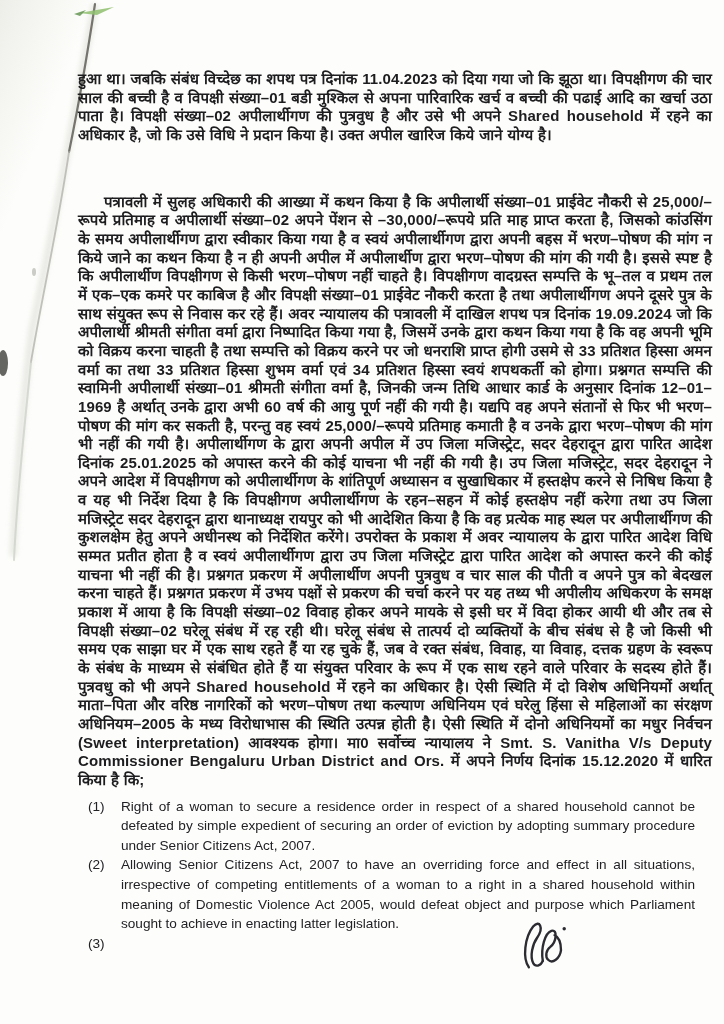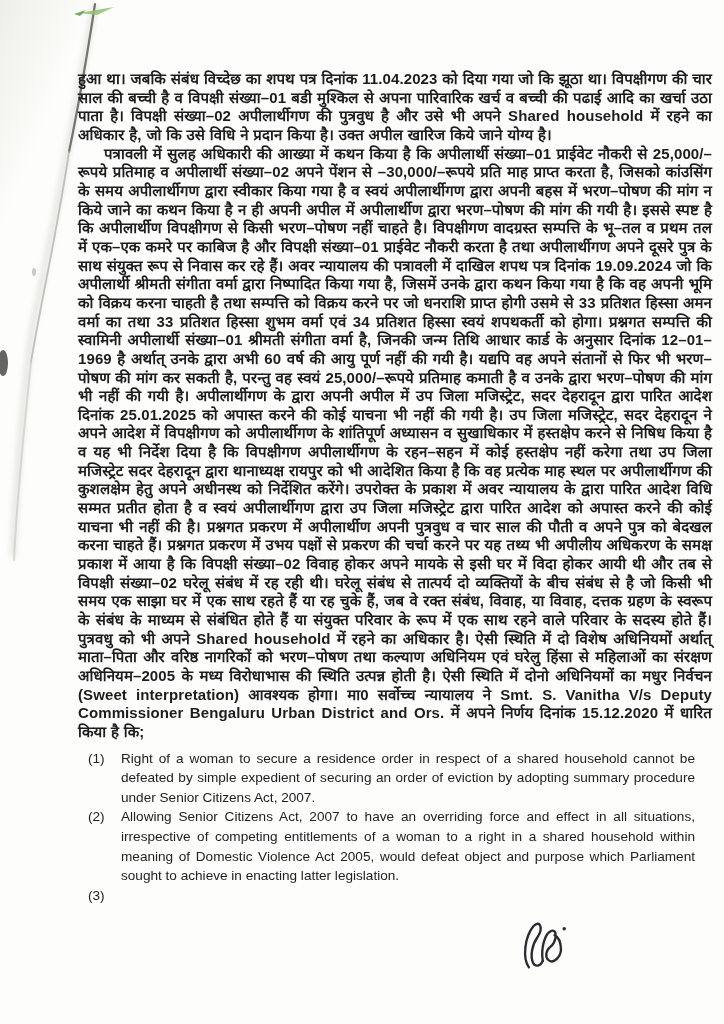--- a/index.html
+++ b/index.html
@@ -45,20 +45,21 @@
     margin: 0;
     font-size: 15px;
     line-height: 18.65px;
     text-align: justify;
     font-weight: 600;
     letter-spacing: 0.1px;
     word-spacing: 0.5px;
   }
   .hindi-para.indented {
     text-indent: 26px;
+    margin-top: 48px;
   }
   .quote-list {
     margin-top: 7px;
     margin-left: 10px;
     width: 607px;
     color: #222226;
   }
   .quote-item {
     position: relative;
     padding-left: 33px;

